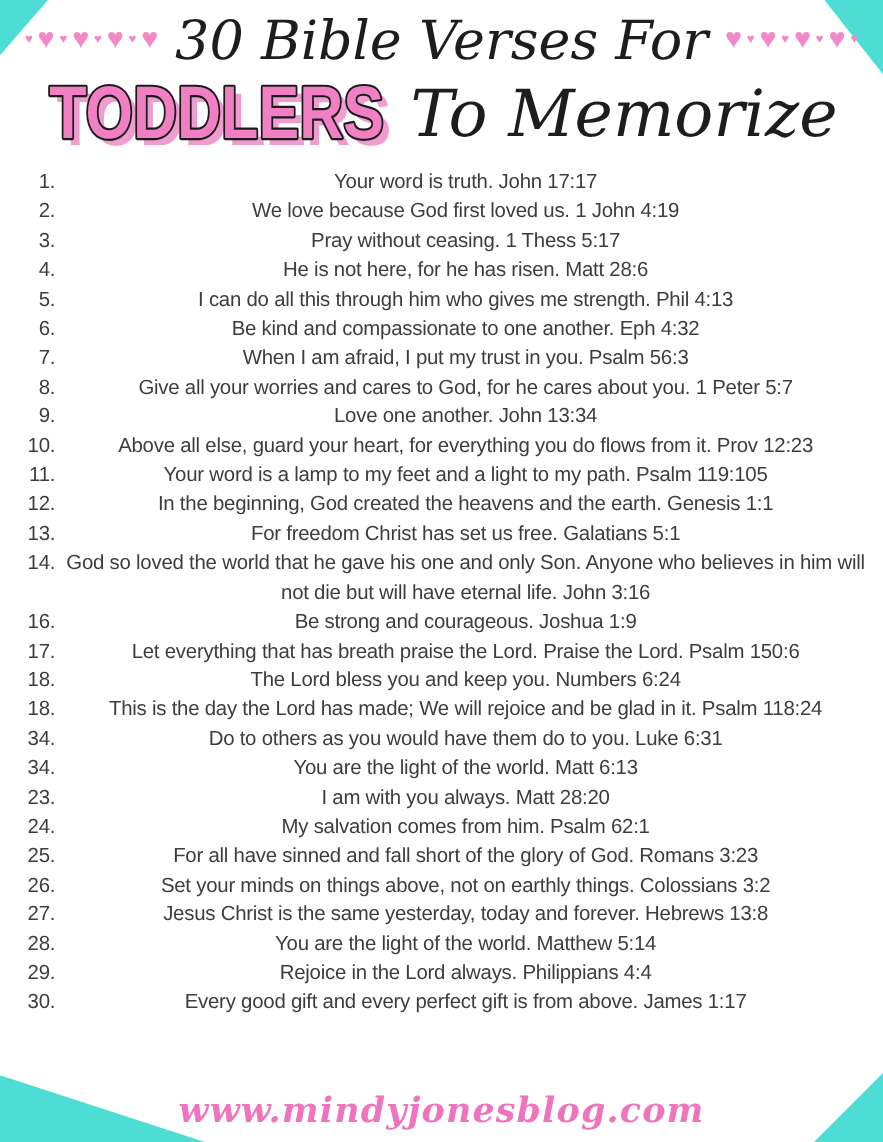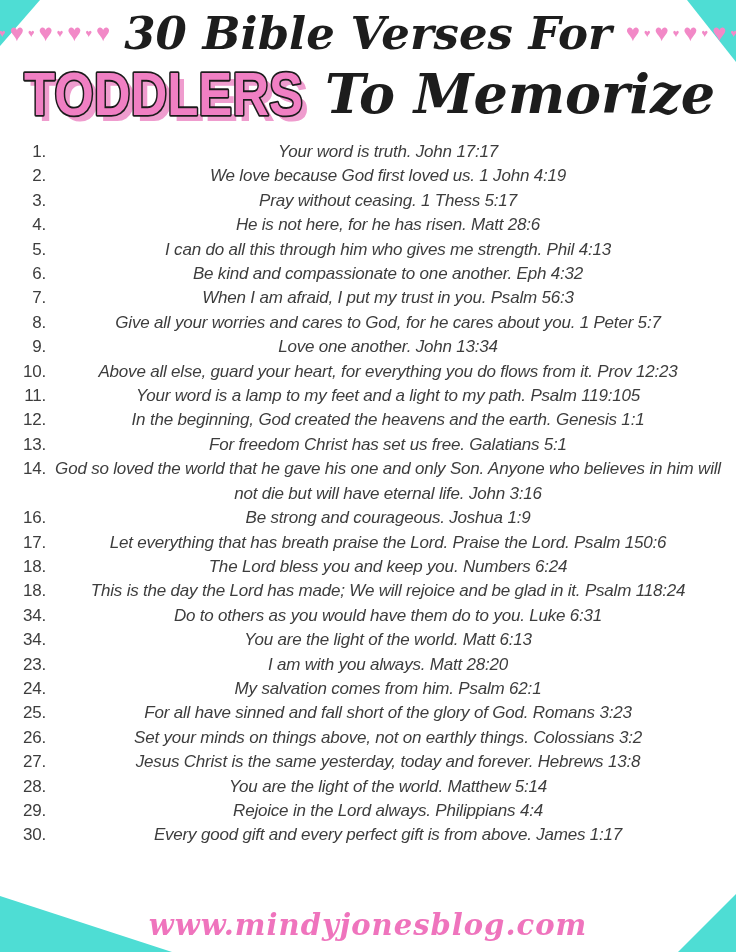--- a/index.html
+++ b/index.html
@@ -28,21 +28,21 @@
   .header { position: relative; width: 100%; height: 139px; }
   .title-row1 {
     display: flex; justify-content: center; align-items: center;
     gap: 14px; padding-top: 6px; height: 60px;
   }
   .hearts { display: flex; align-items: center; gap: 4px; color: #f289c7; line-height: 1; }
   .hearts .lg { font-size: 24px; }
   .hearts .sm { font-size: 11px; }
   .script {
     font-family: "DejaVu Serif", serif;
-    font-style: italic; font-weight: 700;
+    font-style: italic; font-weight: 400;
     color: #1d1d1d;
   }
   .title-line1 { font-size: 45px; letter-spacing: 0px; white-space: nowrap; }
   .title-row2 {
     display: flex; justify-content: center; align-items: center;
     gap: 14px; margin-top: 2px;
   }
   .toddlers-svg { overflow: visible; display: block; }
   .td-shadow {
     font-family: "Liberation Sans", sans-serif; font-weight: 700;
@@ -68,21 +68,20 @@
   .row { display: flex; align-items: flex-start; }
   .num {
     flex: 0 0 46px;
     text-align: right;
     white-space: nowrap;
   }
   .text {
     flex: 1 1 auto;
     text-align: center;
     padding: 0 14px 0 8px;
-    font-style: italic;
   }
 
   
   .footer {
     position: absolute;
     left: 0; right: 0;
     top: 908px;
     text-align: center;
   }
   .footer-url {

